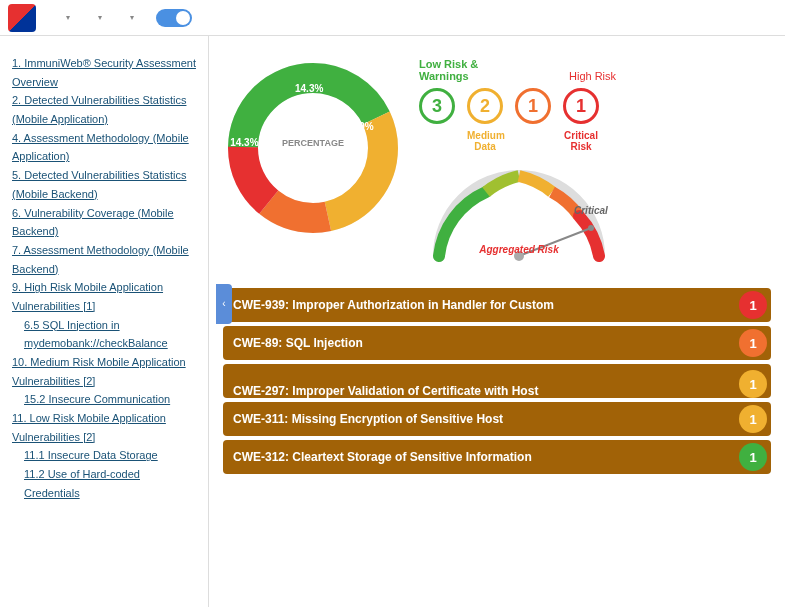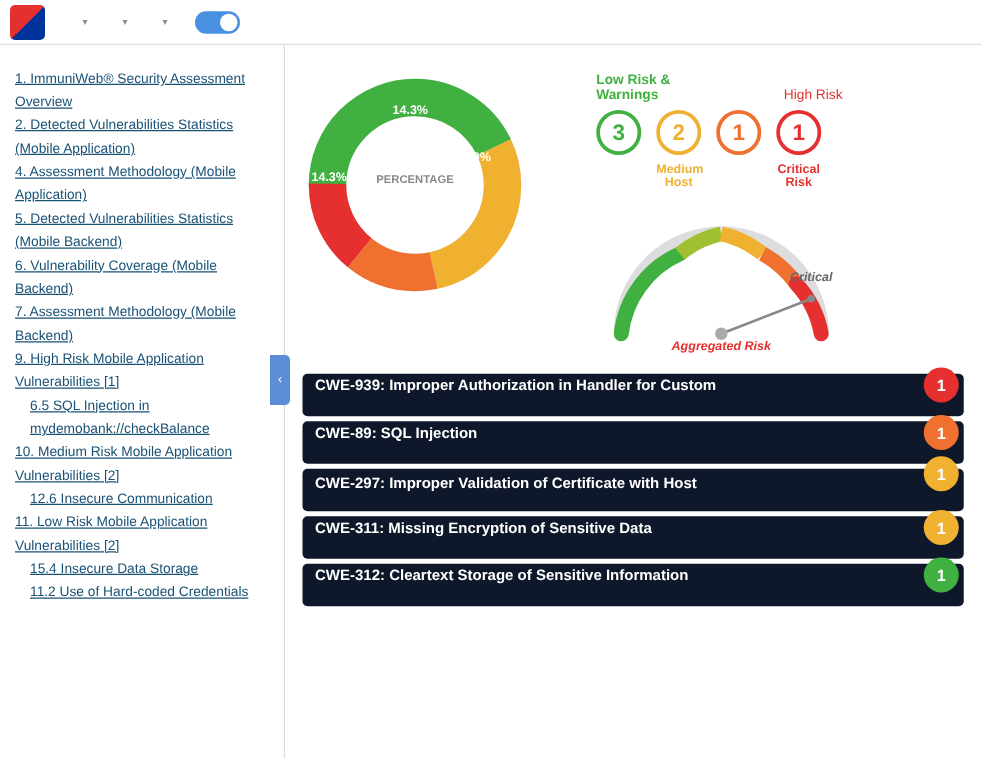--- a/index.html
+++ b/index.html
@@ -57,21 +57,21 @@
     }
 
     
     .main-layout {
       display: flex;
       height: calc(607px - 36px);
     }
 
     
     .sidebar {
-      width: 228px;
+      width: 209px;
       flex-shrink: 0;
       border-right: 1px solid #ddd;
       overflow-y: auto;
       padding: 10px 12px;
     }
     .sidebar-title {
       font-size: 15px;
       font-weight: bold;
       color: #2c3e50;
       margin-bottom: 8px;
@@ -150,24 +150,24 @@
 
     
     .cwe-list {
       display: flex;
       flex-direction: column;
       gap: 4px;
     }
     .cwe-row {
       display: flex;
       align-items: center;
-      background: #0f172a;
+      background: #a16207;
       color: #fff;
       border-radius: 4px;
-      padding: 0 0 16px 10px;
+      padding: 0 0 0 10px;
       height: 34px;
       font-size: 12px;
       font-weight: bold;
       gap: 8px;
     }
     .cwe-row-text {
       flex: 1;
       white-space: nowrap;
       overflow: hidden;
       text-overflow: ellipsis;
@@ -217,23 +217,23 @@
     <div id="sidebar-items-container">
         <div class="sidebar-item">1. ImmuniWeb® Security Assessment Overview</div>
         <div class="sidebar-item">2. Detected Vulnerabilities Statistics (Mobile Application)</div>
         <div class="sidebar-item">4. Assessment Methodology (Mobile Application)</div>
         <div class="sidebar-item">5. Detected Vulnerabilities Statistics (Mobile Backend)</div>
         <div class="sidebar-item">6. Vulnerability Coverage (Mobile Backend)</div>
         <div class="sidebar-item">7. Assessment Methodology (Mobile Backend)</div>
         <div class="sidebar-item">9. High Risk Mobile Application Vulnerabilities [1]</div>
         <div class="sidebar-subitem">6.5 SQL Injection in mydemobank://checkBalance</div>
         <div class="sidebar-item">10. Medium Risk Mobile Application Vulnerabilities [2]</div>
-        <div class="sidebar-subitem">12.6 Insecure Communication</div>
+        <div class="sidebar-subitem">15.2 Insecure Communication</div>
         <div class="sidebar-item">11. Low Risk Mobile Application Vulnerabilities [2]</div>
-        <div class="sidebar-subitem">15.4 Insecure Data Storage</div>
+        <div class="sidebar-subitem">11.1 Insecure Data Storage</div>
         <div class="sidebar-subitem">11.2 Use of Hard-coded Credentials</div>
       </div>
   </div>
 
   <div class="collapse-arrow">‹</div>
 
   <div class="content">
     <div class="section-title"></div>
 
     <div class="stats-area">
@@ -256,21 +256,21 @@
           <text x="90" y="88" text-anchor="middle" font-size="9" fill="#888" font-weight="bold">PERCENTAGE</text>
         </svg>
         
         
         <div style="position:absolute;top:14%;left:40%;font-size:10px;font-weight:bold;color:#fff;">14.3%</div>
         <div style="position:absolute;top:44%;left:4%;font-size:10px;font-weight:bold;color:#fff;">14.3%</div>
         <div style="position:absolute;top:35%;left:68%;font-size:10px;font-weight:bold;color:#fff;">42.9%</div>
         <div style="position:absolute;top:64%;left:40%;font-size:10px;font-weight:bold;color:#fff;">28.6%</div>
       </div>
 
-      <div style="display:flex;flex-direction:column;gap:15px;flex:1;margin-left:39px;">
+      <div style="display:flex;flex-direction:column;gap:4px;flex:1;">
 
         <div style="display:flex;flex-direction:column;gap:6px;">
 
           <div style="display:flex;gap:0px;align-items:flex-end;">
             <div style="font-size:11px;font-weight:bold;color:#40b040;width:90px;">Low Risk &amp; Warnings</div>
             <div style="font-size:11px;font-weight:normal;color:#e63030;margin-left:60px;">High Risk</div>
           </div>
 
           <div style="display:flex;gap:12px;align-items:center;">
             <div style="display:flex;flex-direction:column;align-items:center;gap:2px;">
@@ -282,21 +282,21 @@
             <div style="display:flex;flex-direction:column;align-items:center;gap:2px;">
               <div style="width:36px;height:36px;border-radius:50%;border:3px solid #f07030;display:flex;align-items:center;justify-content:center;font-size:18px;font-weight:bold;color:#f07030;">1</div>
             </div>
             <div style="display:flex;flex-direction:column;align-items:center;gap:2px;">
               <div style="width:36px;height:36px;border-radius:50%;border:3px solid #e63030;display:flex;align-items:center;justify-content:center;font-size:18px;font-weight:bold;color:#e63030;">1</div>
             </div>
           </div>
 
           <div style="display:flex;gap:12px;">
             <div style="width:36px;"></div>
-            <div style="font-size:10px;font-weight:bold;color:#f0b030;width:36px;text-align:center;">Medium Host</div>
+            <div style="font-size:10px;font-weight:bold;color:#f0b030;width:36px;text-align:center;">Medium Data</div>
             <div style="width:36px;"></div>
             <div style="font-size:10px;font-weight:bold;color:#e63030;width:36px;text-align:center;">Critical Risk</div>
           </div>
         </div>
 
         <div style="position:relative;width:200px;height:120px;font-style:italic;">
           <svg width="200" height="120" viewBox="0 0 200 120">
 
             <path d="M 20 100 A 80 80 0 0 1 180 100" fill="none" stroke="#ddd" stroke-width="12" stroke-linecap="round"></path>
 
@@ -311,42 +311,42 @@
             <path d="M 160 60 A 80 80 0 0 1 180 100" fill="none" stroke="#e63030" stroke-width="12" stroke-linecap="round"></path>
 
             <line x1="100" y1="100" x2="172" y2="72" stroke="#888" stroke-width="2" stroke-linecap="round"></line>
 
             <circle cx="100" cy="100" r="5" fill="#aaa"></circle>
 
             <circle cx="172" cy="72" r="3" fill="#888"></circle>
 
             <text x="155" y="58" font-size="10" fill="#666" font-weight="bold">Critical</text>
           </svg>
-          <div style="position:absolute;bottom:4px;left:50%;transform:translateX(-50%);font-size:10px;font-weight:bold;color:#e63030;white-space:nowrap;">Aggregated Risk</div>
+          <div style="position:absolute;bottom:21px;left:50%;transform:translateX(-50%);font-size:10px;font-weight:bold;color:#e63030;white-space:nowrap;">Aggregated Risk</div>
         </div>
       </div>
     </div>
 
     <div class="diagram-caption"></div>
 
     <div class="cwe-list" id="cwe-list-container">
         <div class="cwe-row" style="font-weight: bold;">
           <span class="cwe-row-text">CWE-939: Improper Authorization in Handler for Custom</span>
           <div class="cwe-badge" style="background: rgb(230, 48, 48); color: rgb(255, 255, 255);">1</div>
         </div>
         <div class="cwe-row">
           <span class="cwe-row-text">CWE-89: SQL Injection</span>
           <div class="cwe-badge" style="background: rgb(240, 112, 48); color: rgb(255, 255, 255);">1</div>
         </div>
         <div class="cwe-row" style="font-weight: bold; align-items: flex-end;">
           <span class="cwe-row-text">CWE-297: Improper Validation of Certificate with Host</span>
           <div class="cwe-badge" style="background: rgb(240, 176, 48); color: rgb(255, 255, 255);">1</div>
         </div>
         <div class="cwe-row">
-          <span class="cwe-row-text">CWE-311: Missing Encryption of Sensitive Data</span>
+          <span class="cwe-row-text">CWE-311: Missing Encryption of Sensitive Host</span>
           <div class="cwe-badge" style="background: rgb(240, 176, 48); color: rgb(255, 255, 255);">1</div>
         </div>
         <div class="cwe-row" style="font-weight: bold;">
           <span class="cwe-row-text">CWE-312: Cleartext Storage of Sensitive Information</span>
           <div class="cwe-badge" style="background: rgb(64, 176, 64); color: rgb(255, 255, 255);">1</div>
         </div>
       </div>
   </div>
 </div>
 

